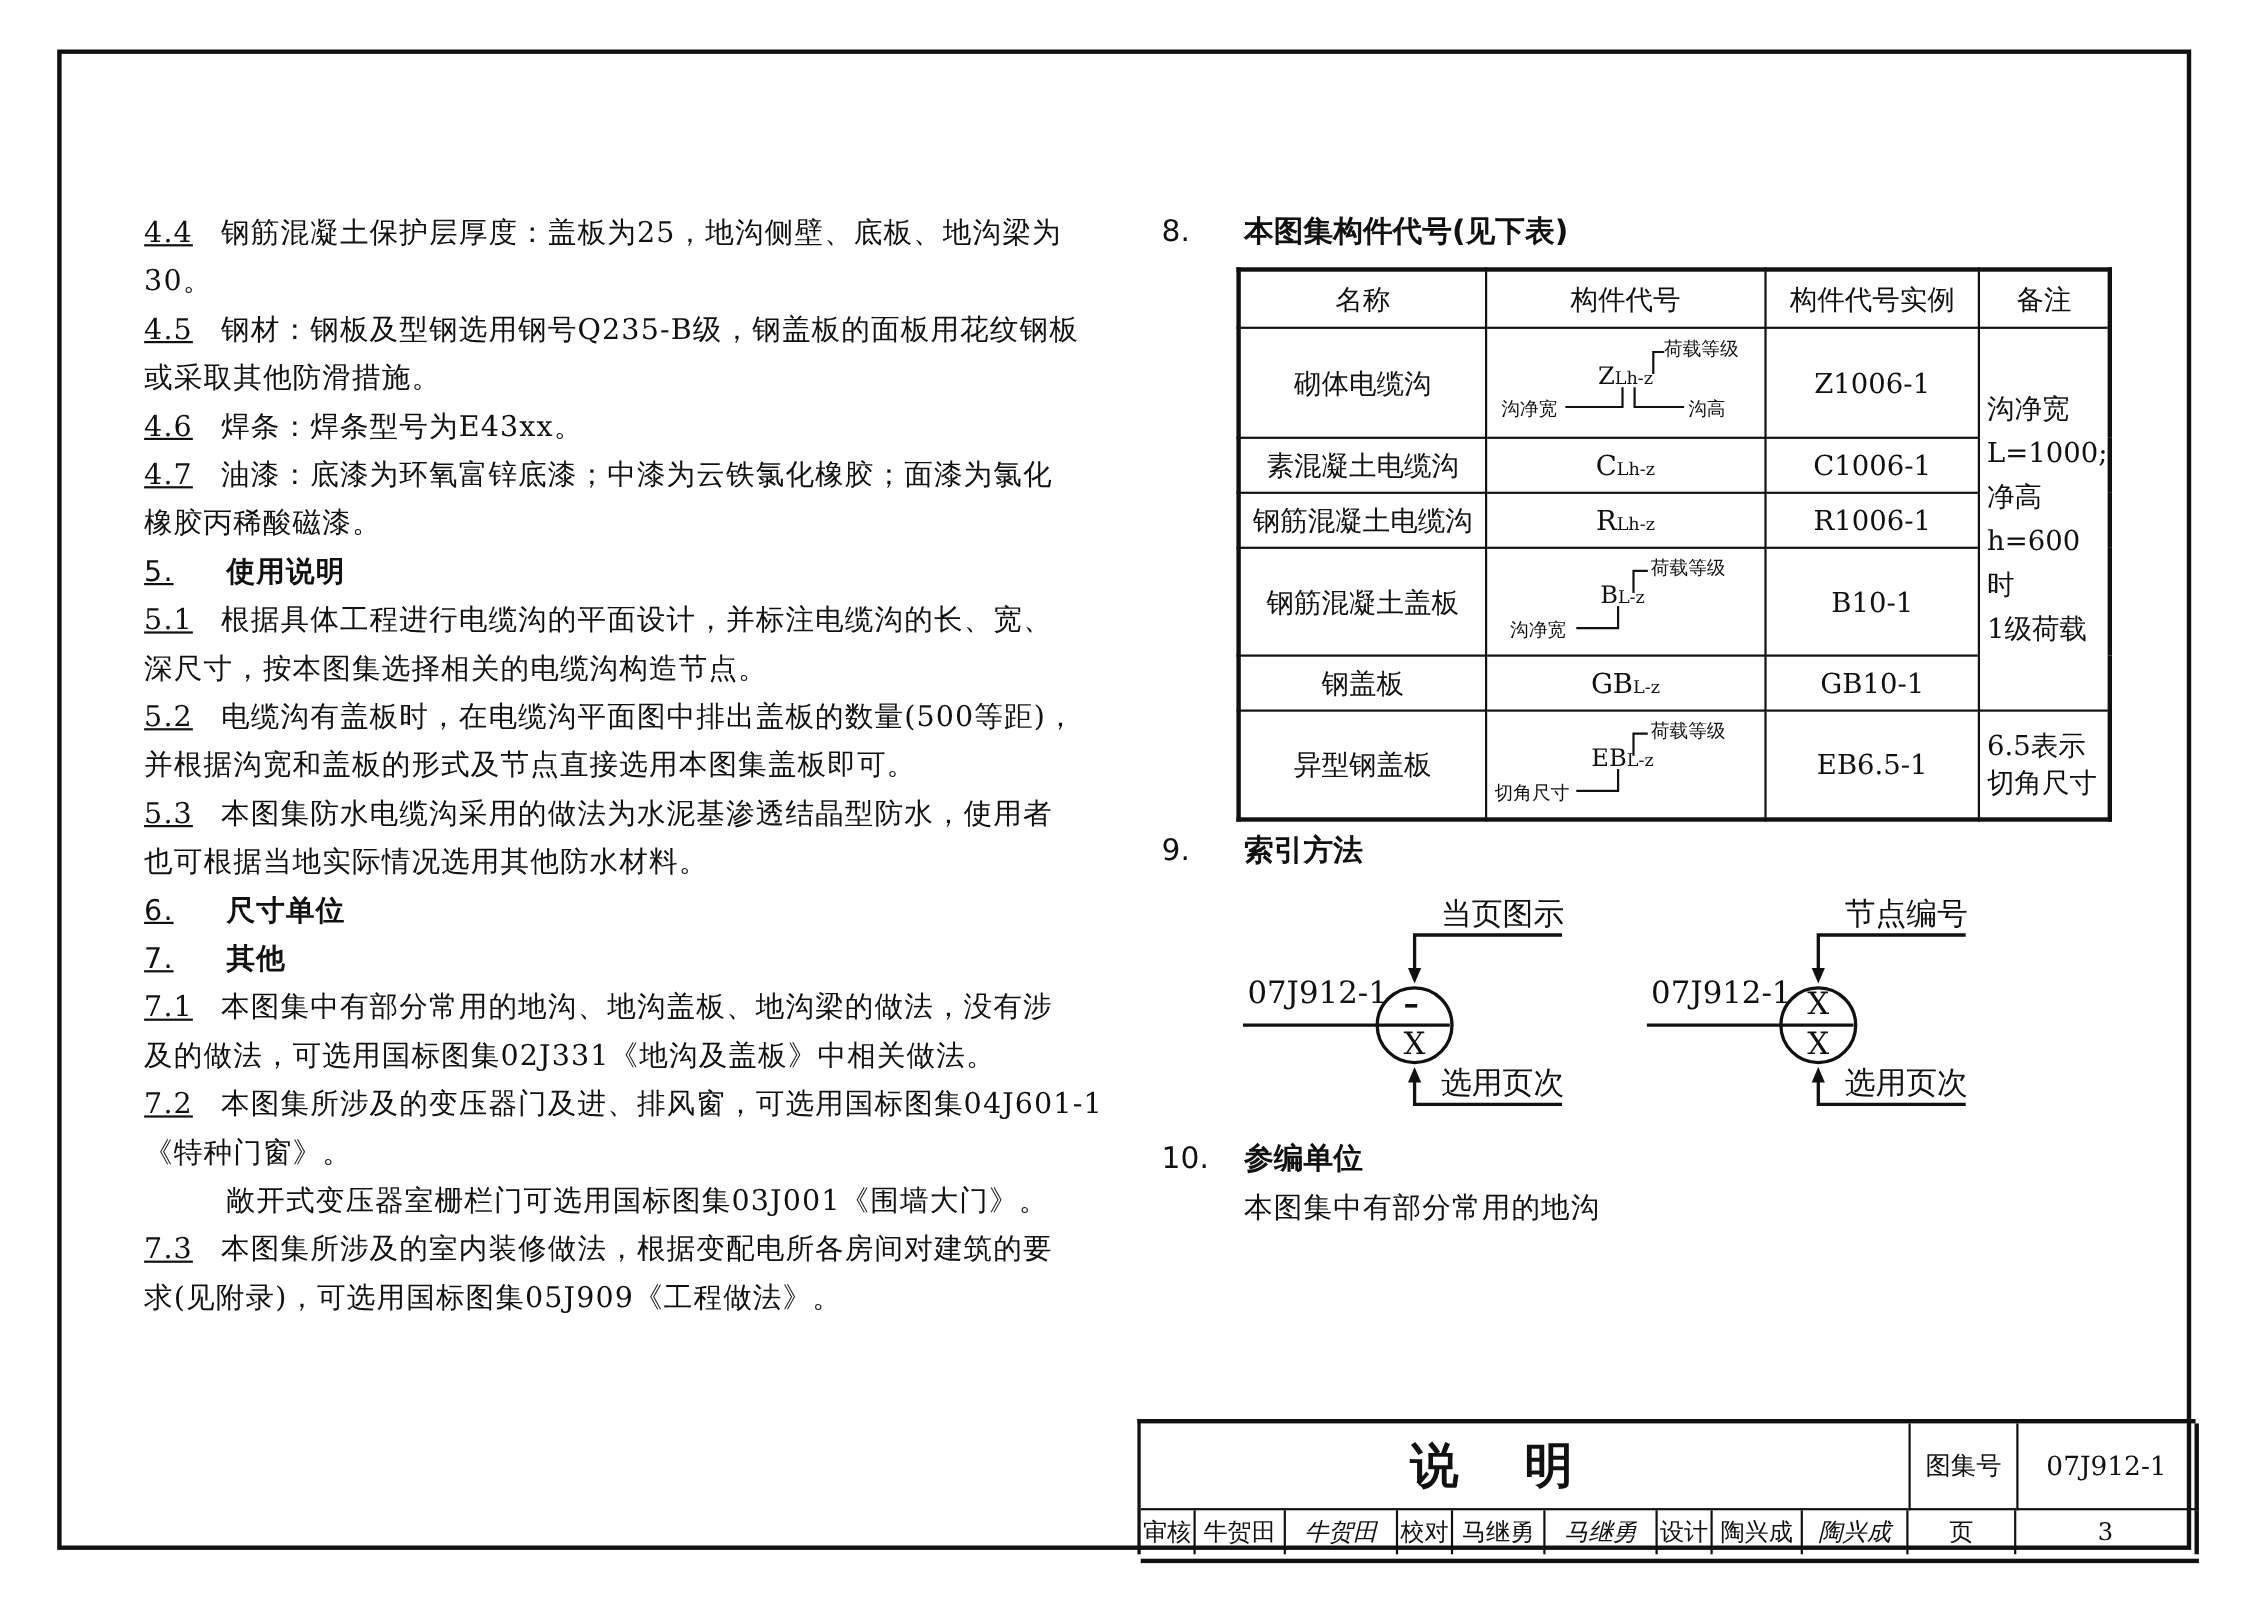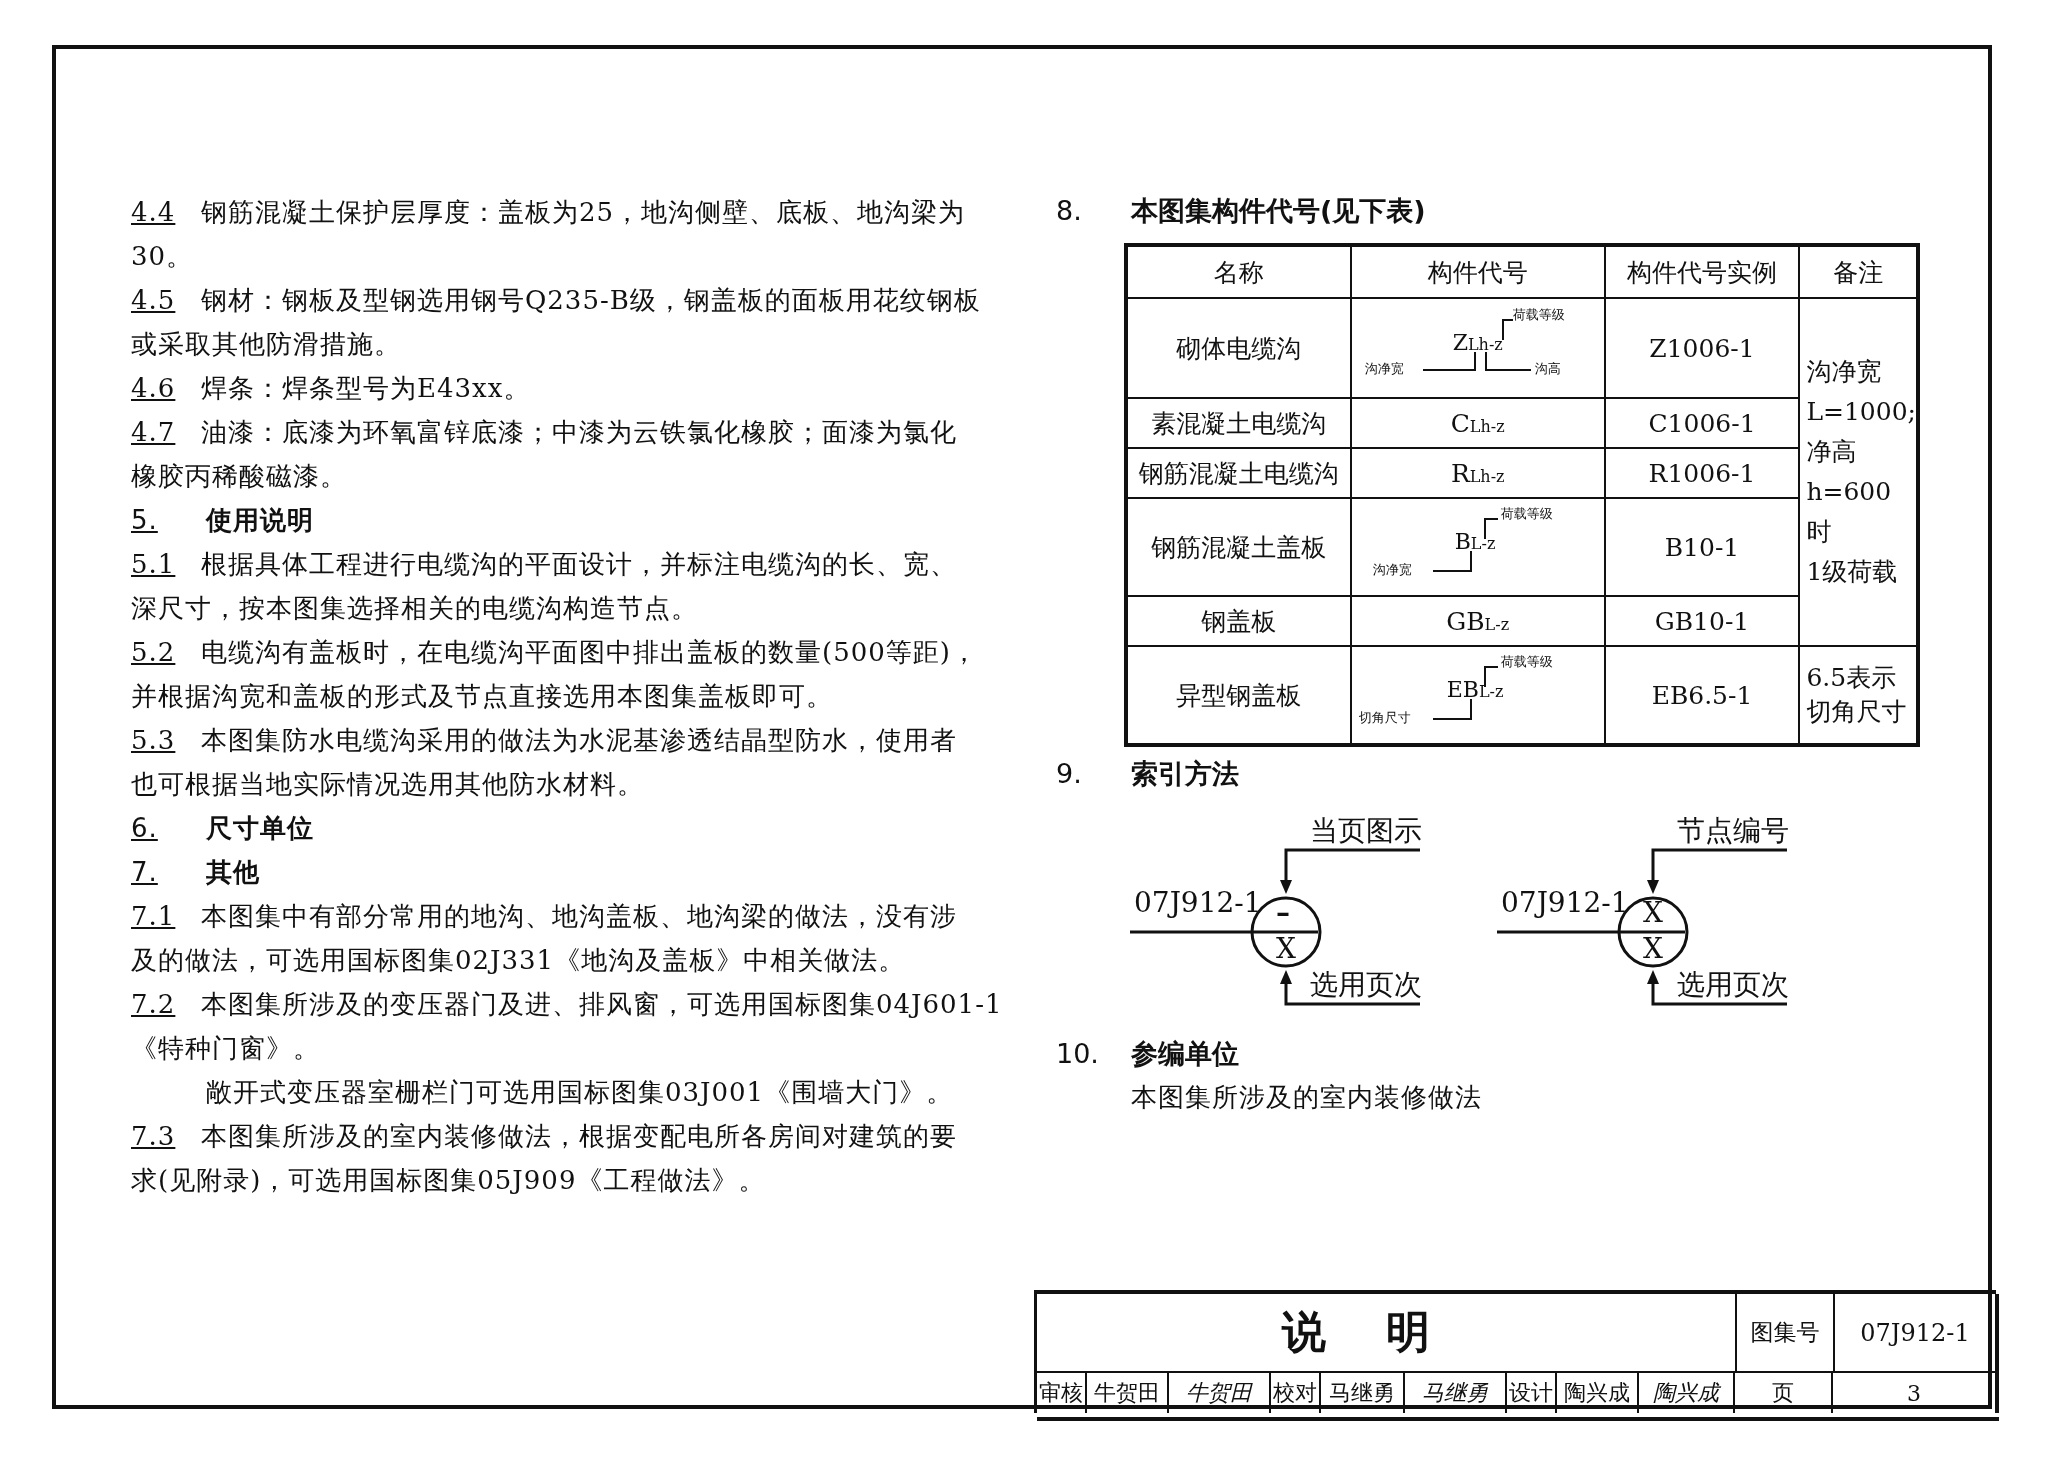--- a/index.html
+++ b/index.html
@@ -35,21 +35,21 @@
     position: absolute; left: 1124px; top: 243px; width: 796px; height: 499px;
     border-collapse: collapse; font-size: 25px;
   }
   .code-table td, .code-table th {
     border: 2px solid #111; text-align: center; vertical-align: middle; padding: 0; font-weight: normal;
   }
   .code-table { border: 4px solid #111; }
   .code-table th { height: 50px; }
   .code-box { position: relative; display: inline-block; width: 250px; height: 90px; }
   .code-box .code { position: absolute; font-size: 22px; }
-  .code-box .lbl { position: absolute; font-size: 13px; white-space: nowrap; }
+  .code-box .lbl { position: absolute; font-size: 17px; white-space: nowrap; }
   .sub { font-size: 16px; }
   .remark { text-align: left !important; padding-left: 6px !important; line-height: 40px; font-size: 25px; }
 
   
   .idx { position: absolute; width: 420px; height: 200px; font-size: 28px; }
   .idx svg { position: absolute; left: 0; top: 0; }
   .idx .t { position: absolute; white-space: nowrap; }
 
   
   .title-block {
@@ -220,21 +220,21 @@
   <span class="t" style="left:180px; top:4px;">节点编号</span>
   <span class="t" style="left:4px; top:78px;">07J912-1</span>
   <span class="t" style="left:146px; top:88px;">X</span>
   <span class="t" style="left:146px; top:124px;">X</span>
   <span class="t" style="left:180px; top:158px;">选用页次</span>
 </div>
 
 <div class="sec-title" style="left:1056px; top:1036px;">
   <span class="num">10.</span><span>参编单位</span>
 </div>
-<div style="position:absolute; left:1131px; top:1080px; font-size:26px; letter-spacing:1px;">本图集所涉及的室内装修做法</div>
+<div style="position:absolute; left:1131px; top:1080px; font-size:26px; letter-spacing:1px;">本图集中有部分常用的地沟</div>
 
 <div class="title-block">
   <div class="tb-main">说明</div>
   <div class="tb-cell" style="left:698px; top:0; width:98px; height:79px;">图集号</div>
   <div class="tb-cell" style="left:796px; top:0; width:166px; height:79px; font-size:24px; border-right:4px solid #111;">07J912-1</div>
   <div class="tb-row2" style="left:0; width:962px; border-bottom:4px solid #111; height:44px;">
     <div style="width:50px">审核</div>
     <div style="width:82px">牛贺田</div>
     <div style="width:102px" class="sig">牛贺田</div>
     <div style="width:50px">校对</div>

